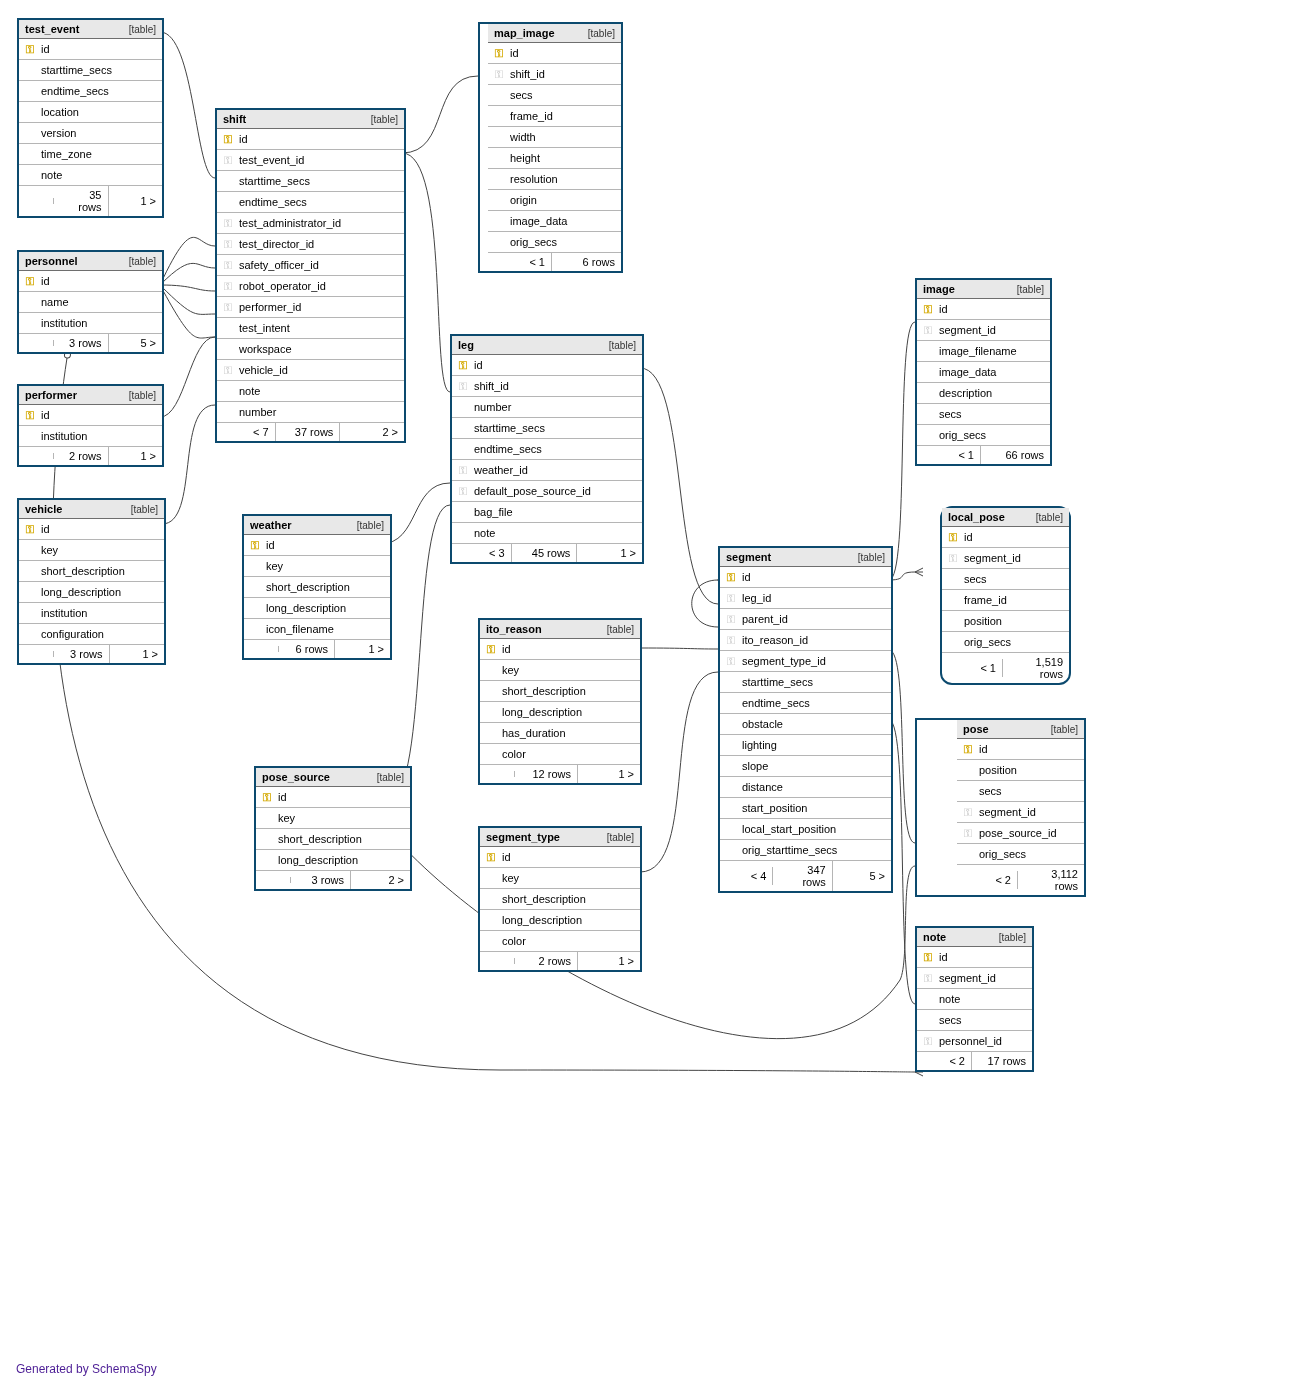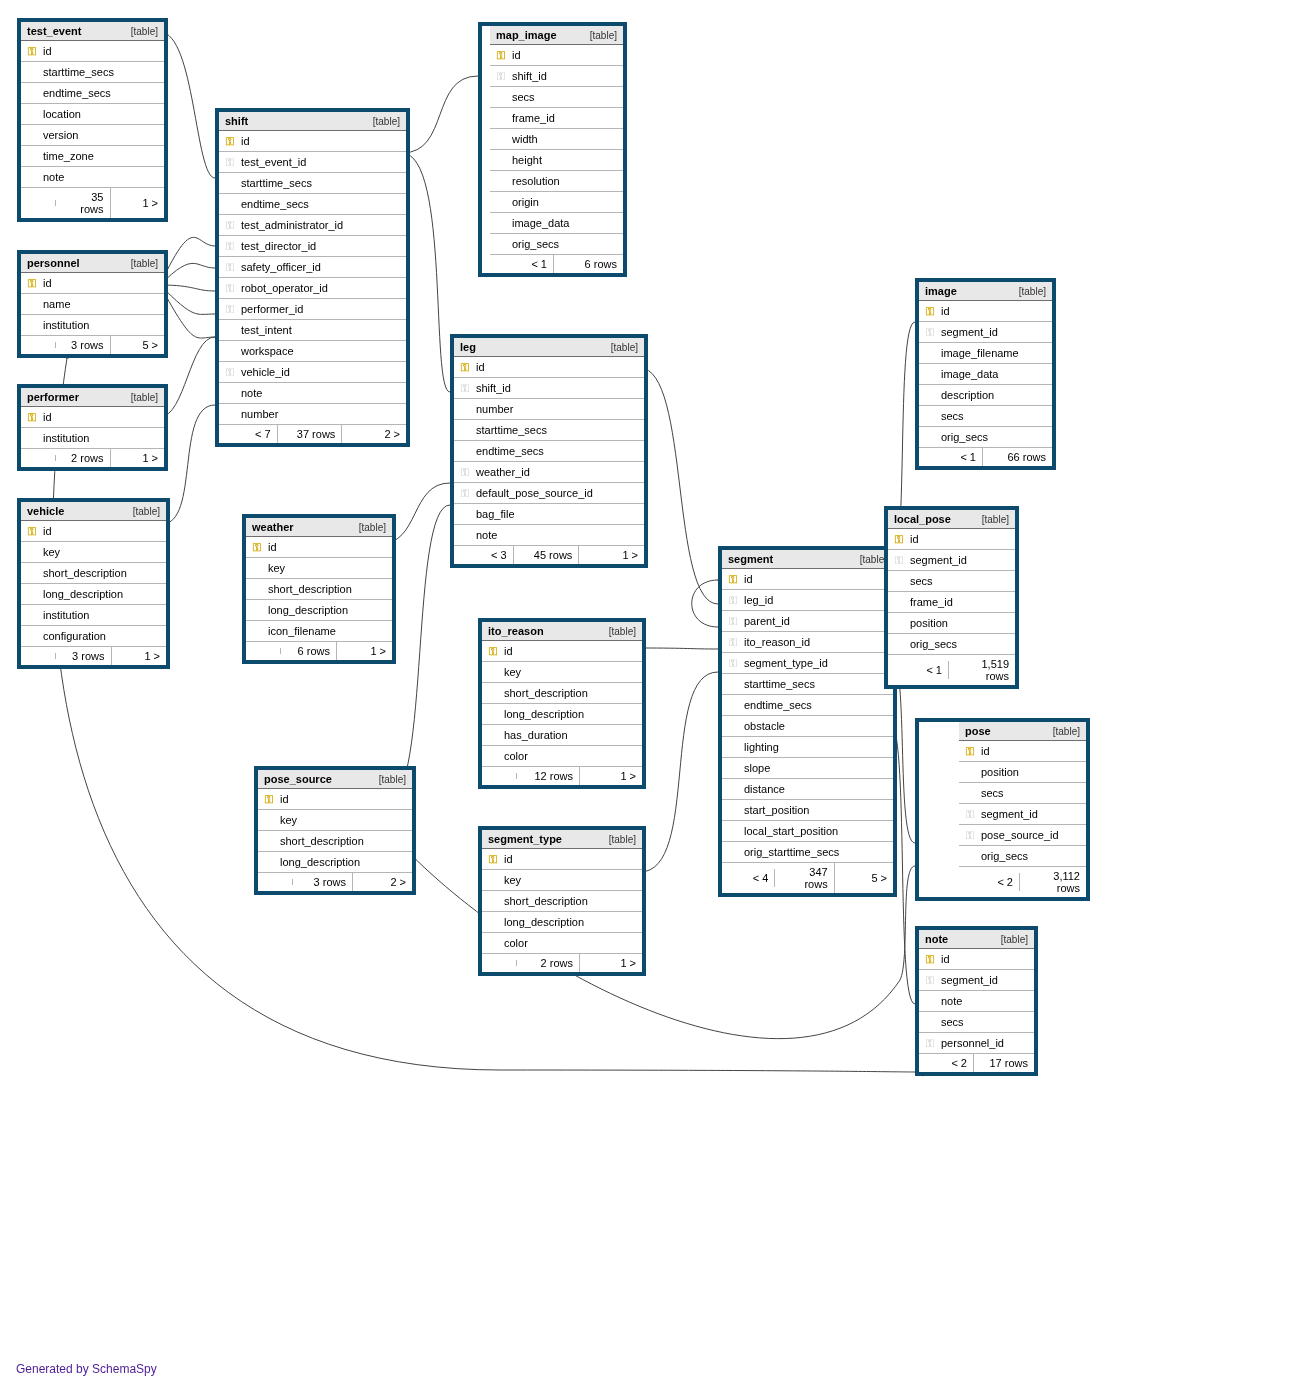--- a/index.html
+++ b/index.html
@@ -1,18 +1,18 @@
 <!DOCTYPE html>
 <html><head>
 <meta charset="utf-8">
 <style>
   html,body{margin:0;padding:0;background:#fff;font-family:Arial,Helvetica,sans-serif;font-size:11px;color:#000}
   #diagram{position:relative;width:1305px;height:1388px}
   svg.lines{position:absolute;left:0;top:0;width:1305px;height:1388px;pointer-events:none}
-  .tbl{position:absolute;border:4px solid #0c4a6e;background:#fff}
+  .tbl{position:absolute;border:2px solid #0c4a6e;background:#fff}
   .hdr{background:#e8e8e8;border-bottom:1px solid #6e6e6e;padding:3px 6px;font-weight:bold;display:flex;justify-content:space-between;align-items:center}
   .hdr .title{font-weight:bold}
   .hdr .tag{font-weight:normal;font-size:10px;color:#333}
   .row{border-bottom:1px solid #b5b5b5;padding:3px 6px;display:flex;align-items:center;gap:6px;min-height:14px}
   .row:last-child{border-bottom:none}
   .row.foot{padding:0;display:flex}
   .row.foot span{border-right:1px solid #b5b5b5;padding:3px 6px;text-align:right;flex:1}
   .row.foot span:last-child{border-right:none}
   .icon{width:10px;display:inline-block;text-align:center}
   .icon.pk{color:#d4a900;font-weight:bold}
@@ -575,21 +575,21 @@
         </div>
         <div class="row">
           <span class="icon "></span>
           <span>orig_secs</span>
         </div>
         <div class="row foot">
           <span>&lt; 1</span>
           <span>66 rows</span>
         </div>
       </div>
-      <div class="tbl" style="left: 884px; top: 506px; width: 127px;">
+      <div class="tbl" style="left: 940px; top: 506px; width: 127px; border-radius: 12px;">
         <div class="hdr">
           <span class="title">local_pose</span>
           <span class="tag">[table]</span>
         </div>
         <div class="row">
           <span class="icon pk">⚿</span>
           <span>id</span>
         </div>
         <div class="row">
           <span class="icon fk">⚿</span>

